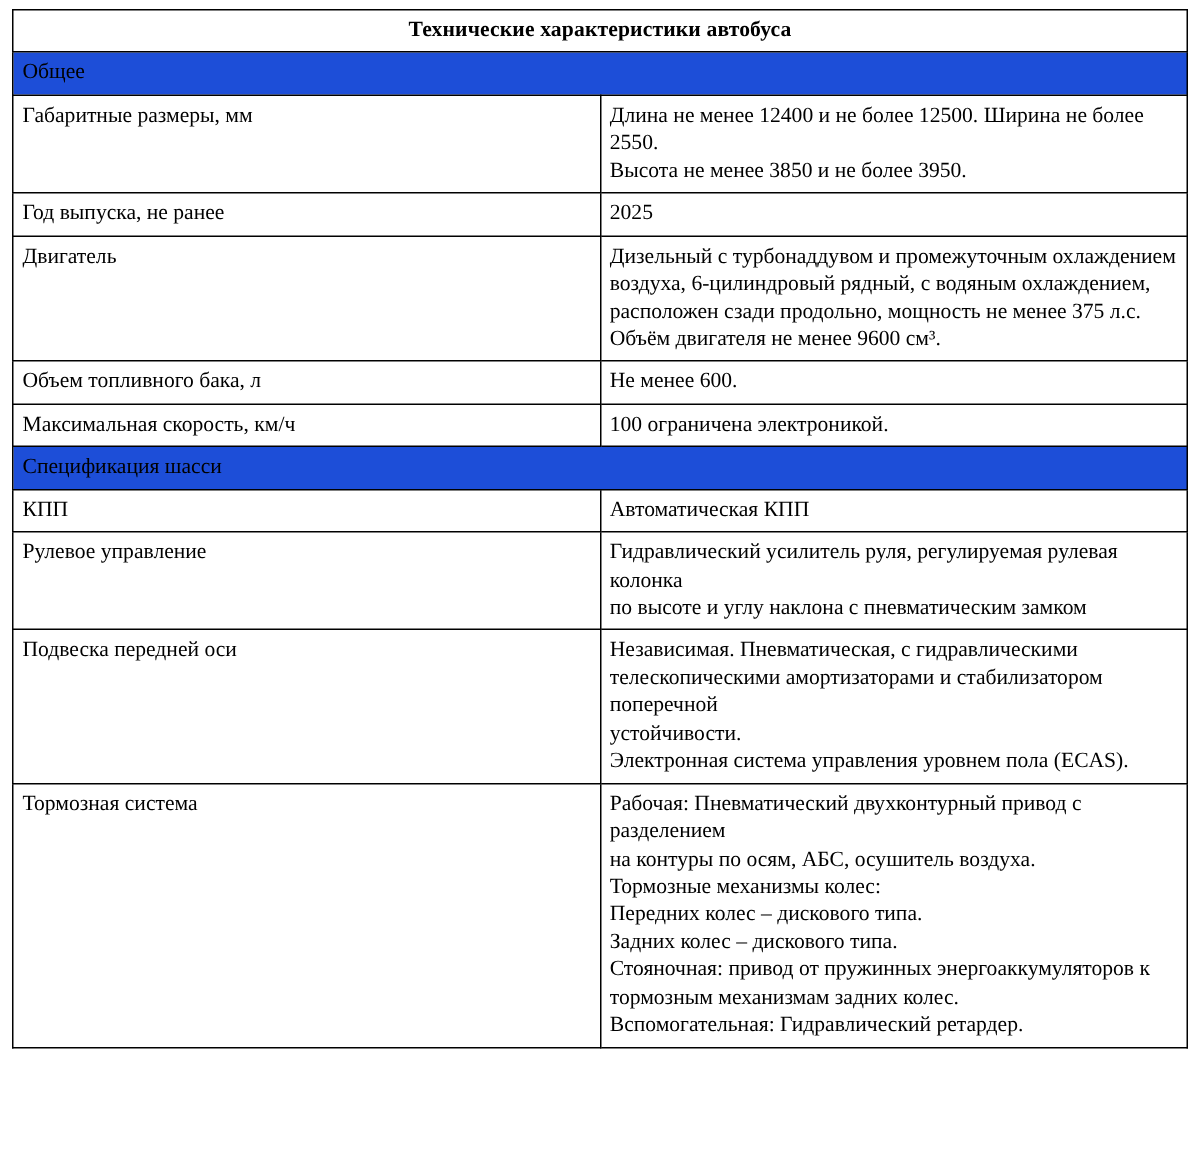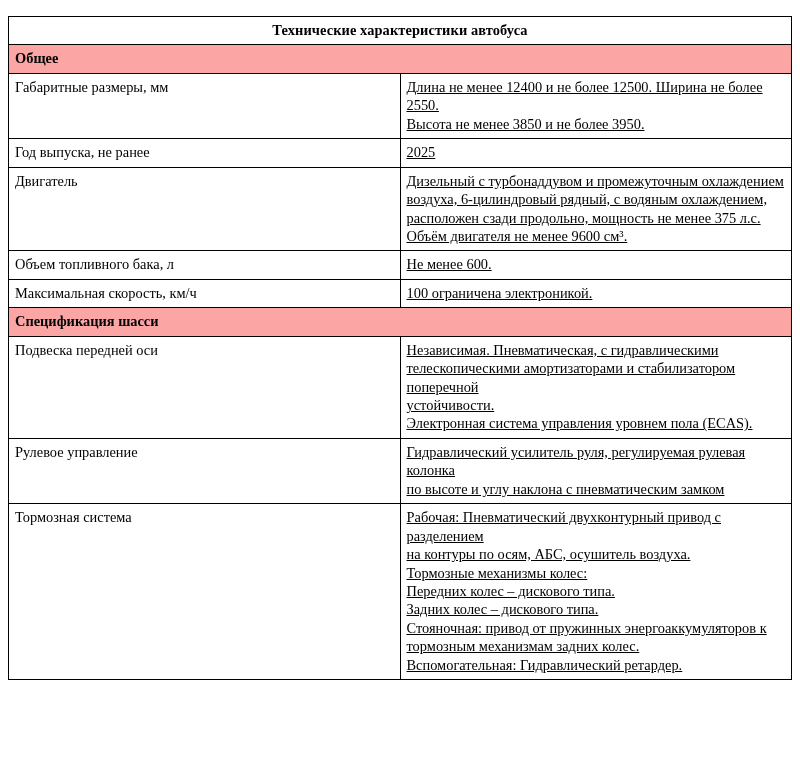--- a/index.html
+++ b/index.html
@@ -11,21 +11,21 @@
     width: 800px;
     height: 769px;
     font-family: "Liberation Serif", serif;
     color: #000000;
     overflow: hidden;
   }
   .page {
     width: 800px;
     height: 560px;
     box-sizing: border-box;
-    padding: 16px 8px 0 8px;
+    padding: 6px 8px 0 8px;
   }
   table.spec {
     width: 784px;
     border-collapse: collapse;
     table-layout: fixed;
     border: 1.5px solid #000;
   }
   table.spec td, table.spec th {
     border: 1px solid #000;
     vertical-align: top;
@@ -34,38 +34,37 @@
     line-height: 1.28;
   }
   .doc-title {
     text-align: center;
     font-weight: bold;
     font-size: 15.2px;
     padding: 5px 6px 6px 6px;
     letter-spacing: 0.1px;
   }
   .section-row td {
-    background: #fca5a5;
-    font-weight: bold;
+    background: #1d4ed8;
+    font-weight: normal;
     font-size: 15px;
     padding: 4px 6px 5px 6px;
   }
   td.label {
     width: 272px;
     vertical-align: middle;
   }
   td.value {
     vertical-align: top;
   }
   td.value.mid {
     vertical-align: middle;
   }
   .line {
     display: block;
-    text-decoration: underline;
   }
 </style>
 </head>
 <body>
 
 <div class="page">
   <table class="spec">
     <tbody>
       <tr>
         <td class="doc-title" colspan="2">Технические характеристики автобуса</td>
@@ -104,33 +103,39 @@
         <tr>
           <td class="label">Максимальная скорость, км/ч</td>
           <td class="value mid">
             <span class="line">100 ограничена электроникой.</span>
           </td>
         </tr>
         <tr class="section-row">
           <td colspan="2">Спецификация шасси</td>
         </tr>
         <tr>
-          <td class="label">Подвеска передней оси</td>
-          <td class="value">
-            <span class="line">Независимая. Пневматическая, с гидравлическими</span>
-            <span class="line">телескопическими амортизаторами и стабилизатором поперечной</span>
-            <span class="line">устойчивости.</span>
-            <span class="line">Электронная система управления уровнем пола (ECAS).</span>
+          <td class="label">КПП</td>
+          <td class="value mid">
+            <span class="line">Автоматическая КПП</span>
           </td>
         </tr>
         <tr>
           <td class="label">Рулевое управление</td>
           <td class="value">
             <span class="line">Гидравлический усилитель руля, регулируемая рулевая колонка</span>
             <span class="line">по высоте и углу наклона с пневматическим замком</span>
+          </td>
+        </tr>
+        <tr>
+          <td class="label">Подвеска передней оси</td>
+          <td class="value">
+            <span class="line">Независимая. Пневматическая, с гидравлическими</span>
+            <span class="line">телескопическими амортизаторами и стабилизатором поперечной</span>
+            <span class="line">устойчивости.</span>
+            <span class="line">Электронная система управления уровнем пола (ECAS).</span>
           </td>
         </tr>
         <tr>
           <td class="label">Тормозная система</td>
           <td class="value">
             <span class="line">Рабочая: Пневматический двухконтурный привод с разделением</span>
             <span class="line">на контуры по осям, АБС, осушитель воздуха.</span>
             <span class="line">Тормозные механизмы колес:</span>
             <span class="line">Передних колес – дискового типа.</span>
             <span class="line">Задних колес – дискового типа.</span>

